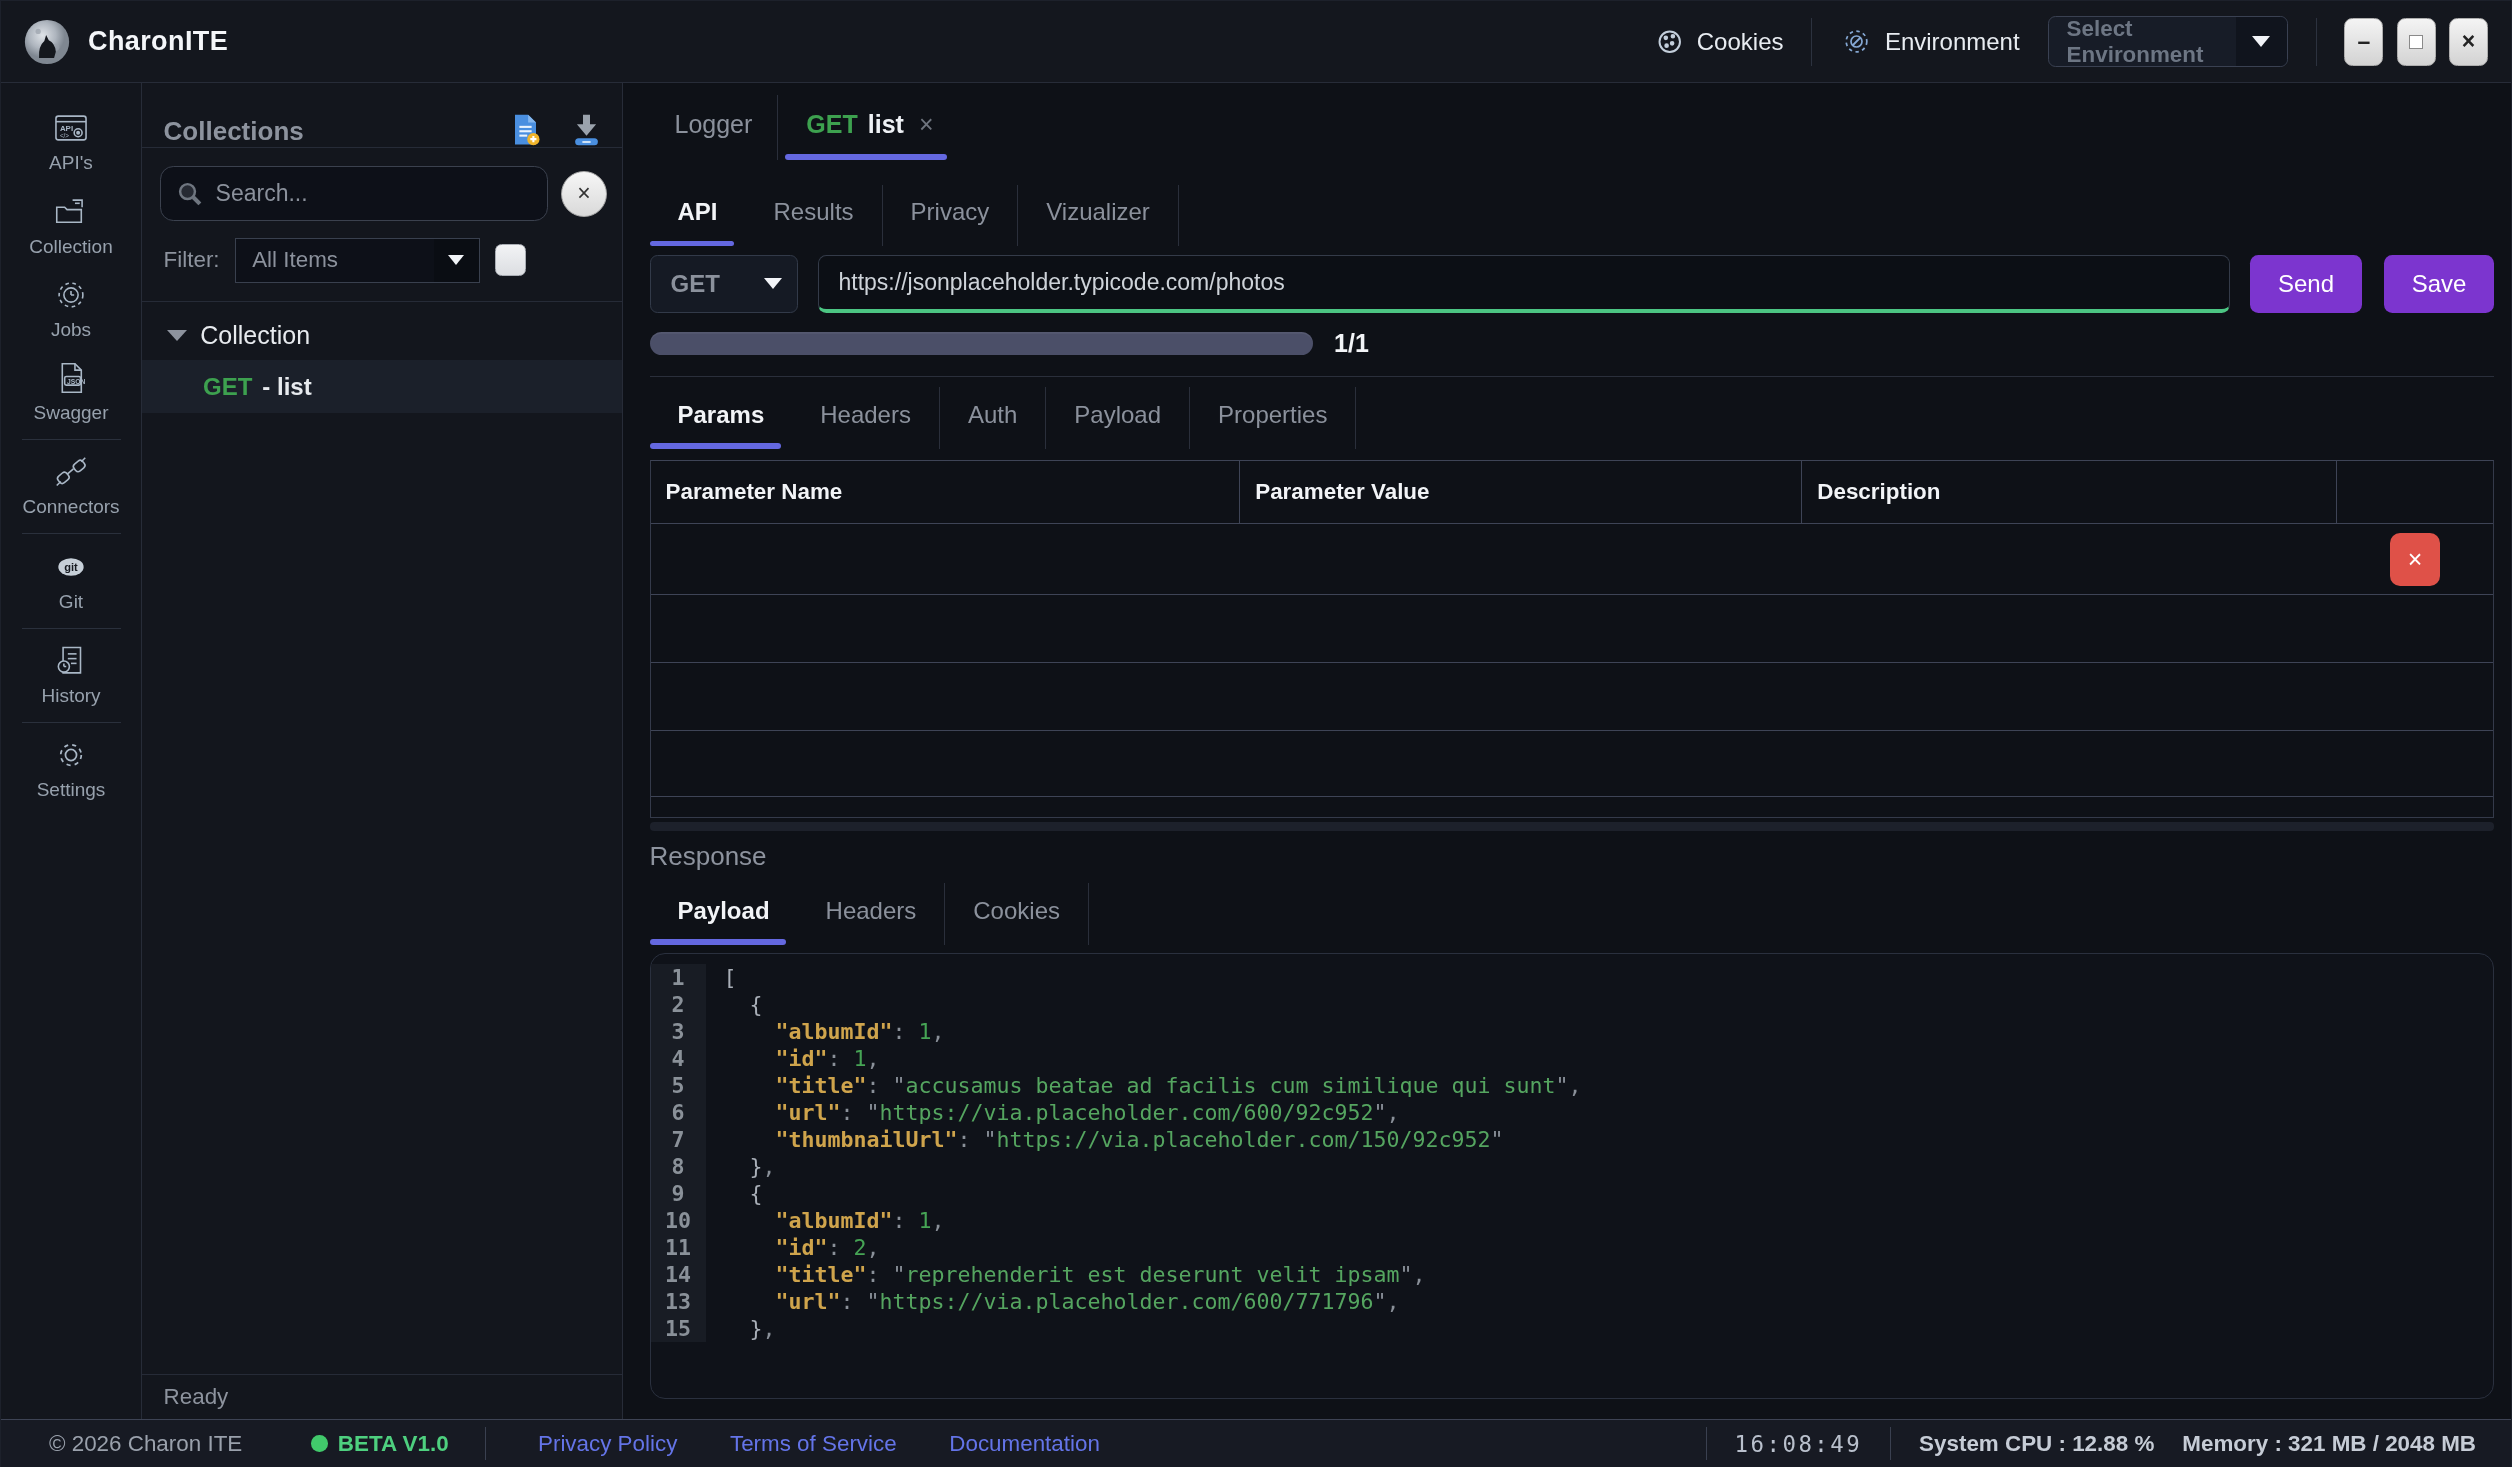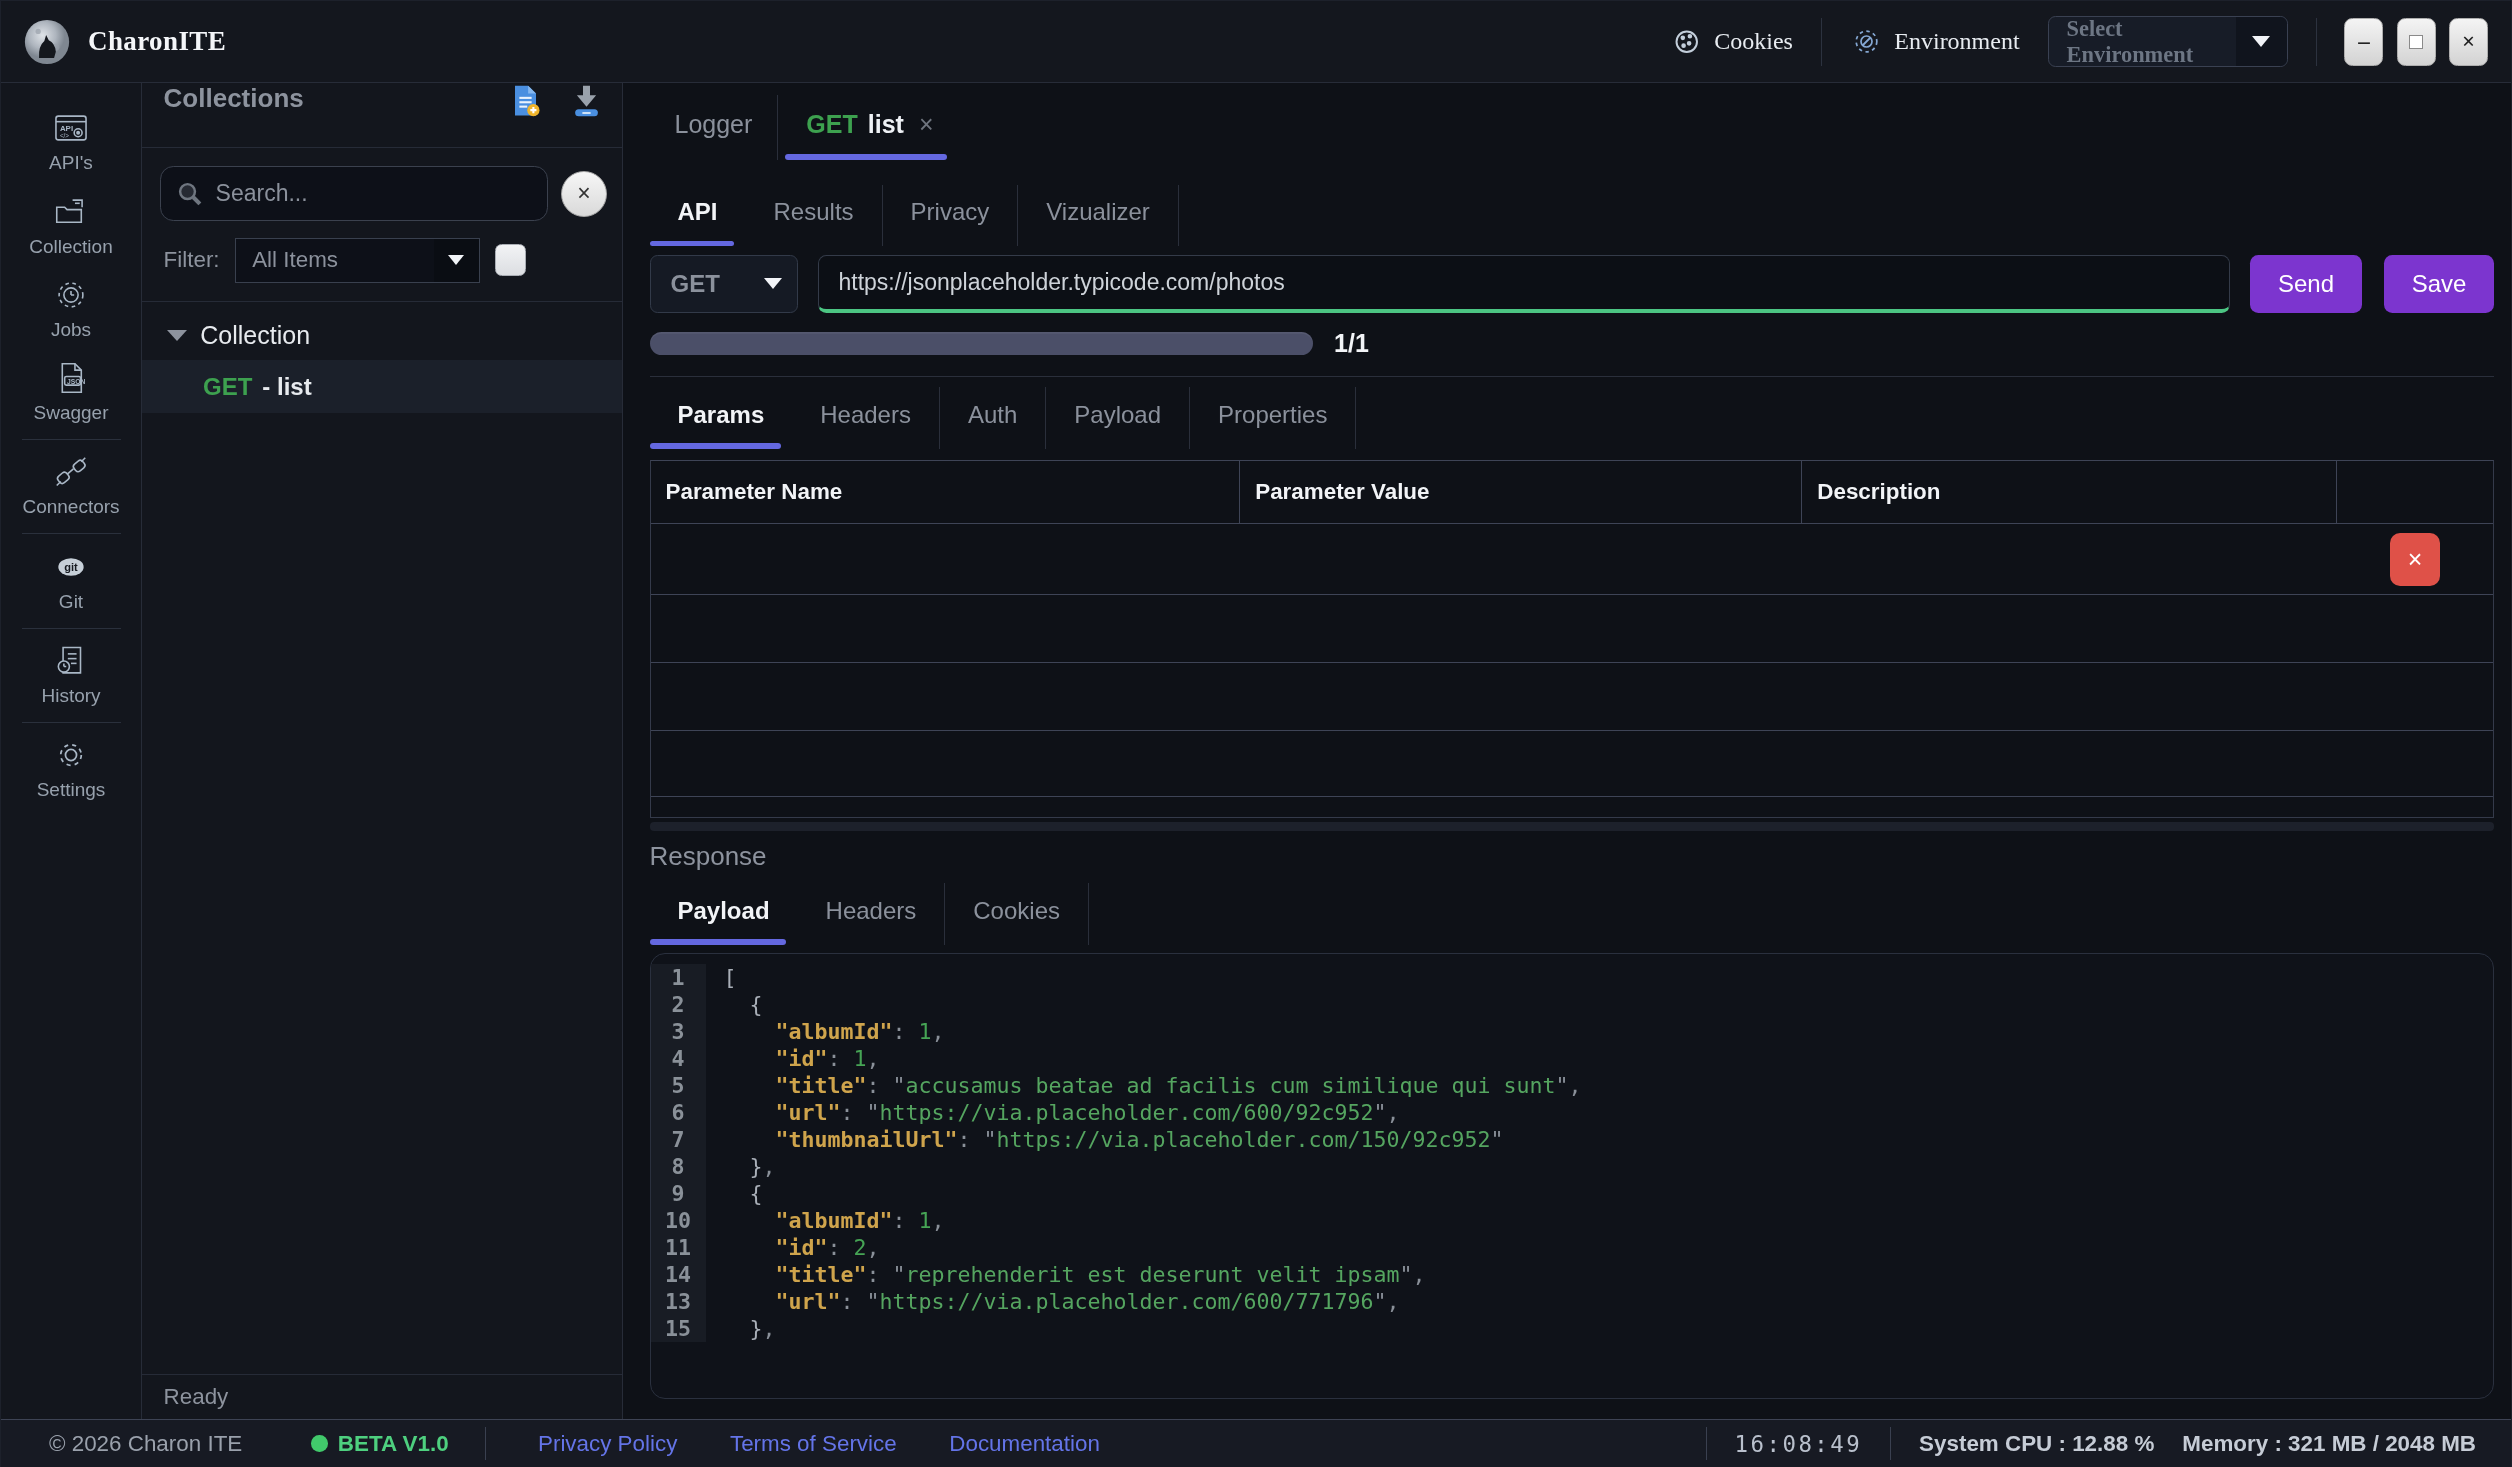--- a/index.html
+++ b/index.html
@@ -1,21 +1,21 @@
 <!DOCTYPE html>
 <html style="font-size:13.3px"><head>
 <meta charset="utf-8">
 <style>
   * { margin:0; padding:0; box-sizing:border-box; }
   html,body { background:#0b0d12; }
   body { font-family:"Liberation Sans", sans-serif; color:#eef1f5; }
   .window { width:2512px; height:1468px; background:#0e1117; display:flex; flex-direction:column; overflow:hidden; position:relative; border:0.8px solid #1d212b; }
 
   
-  .topbar { height:82px; background:#14171e; border-bottom:1.7px solid #272c38; display:flex; align-items:center; justify-content:space-between; padding:0 23px; flex:none;font-family:Liberation Serif, serif; }
+  .topbar { height:82px; background:#14171e; border-bottom:1.7px solid #272c38; display:flex; align-items:center; justify-content:space-between; padding:0 23px; flex:none; }
   .brand { display:flex; align-items:center; gap:18px; }
   .logo { width:46px; height:46px; border-radius:50%; overflow:hidden; flex:none; }
   .app-title { font-size:27px; font-weight:bold; color:#f4f6f9; letter-spacing:0.4px; }
   .top-right { display:flex; align-items:center; gap:28px; }
   .top-item { display:flex; align-items:center; gap:11.6px; font-size:24px; color:#e8ecf1; cursor:pointer; }
   .vdiv { width:0.8px; height:48px; background:#2c323f; }
   .env-select { width:240px; height:51px; background:#171c27; border:0.8px solid #3a4152; border-radius:7.5px; display:flex; align-items:center; overflow:hidden; cursor:pointer; }
   .env-select .sel-label { flex:1; padding-left:18px; font-size:22.4px; font-weight:bold; color:#6d7684; }
   .env-select .sel-arrow-box { width:51px; height:100%; background:#10141d; display:flex; align-items:center; justify-content:center; }
   .tri-down { width:0; height:0; border-left:9px solid transparent; border-right:9px solid transparent; border-top:11.6px solid #f2f4f8; }
@@ -28,21 +28,21 @@
 
   
   .sidebar { width:141px; background:#13161d; border-right:1.7px solid #272c38; display:flex; flex-direction:column; align-items:center; padding-top:18px; flex:none; }
   .side-item { display:flex; flex-direction:column; align-items:center; gap:5px; padding:8.3px 0 10px; width:100%; cursor:pointer; }
   .side-item svg { display:block; }
   .side-label { font-size:19px; color:#97a1ad; }
   .side-div { width:99px; border-top:0.8px solid #2a303c; margin:5px 0; }
 
   
   .collections { width:481px; background:#13161d; border-right:1.7px solid #272c38; display:flex; flex-direction:column; flex:none; }
-  .col-header { height:65px; display:flex; align-items:flex-start; justify-content:space-between; padding:0 18px 0 21.6px; border-bottom:0.8px solid #262b37; }
+  .col-header { height:65px; display:flex; align-items:flex-end; justify-content:space-between; padding:0 18px 0 21.6px; border-bottom:0.8px solid #262b37; }
   .col-title { font-size:26px; font-weight:bold; color:#8d939e; }
   .col-icons { display:flex; align-items:center; gap:26.5px; }
   .icon-btn { cursor:pointer; display:flex; }
   .search-row { display:flex; align-items:center; gap:13.3px; padding:18px 15px 0 18px; }
   .search-box { flex:1; height:55px; background:#0d1018; border:1.7px solid #3b414e; border-radius:13.3px; display:flex; align-items:center; padding:0 15px; gap:11.6px; }
   .search-box input { flex:1; background:transparent; border:none; outline:none; color:#cdd2d9; font-size:23px; font-family:"Liberation Sans",sans-serif; }
   .search-box input::placeholder { color:#8b919c; }
   .clear-btn { width:46px; height:46px; border-radius:50%; background:linear-gradient(#f6f6f6,#d9d9d9); border:0.8px solid #a7a7a7; color:#333; font-size:23px; display:flex; align-items:center; justify-content:center; cursor:pointer; flex:none; }
   .filter-row { display:flex; align-items:center; gap:15px; padding:16.6px 18px 18px 21.6px; border-bottom:0.8px solid #262b37; }
   .filter-label { font-size:22.4px; color:#8d939e; }

